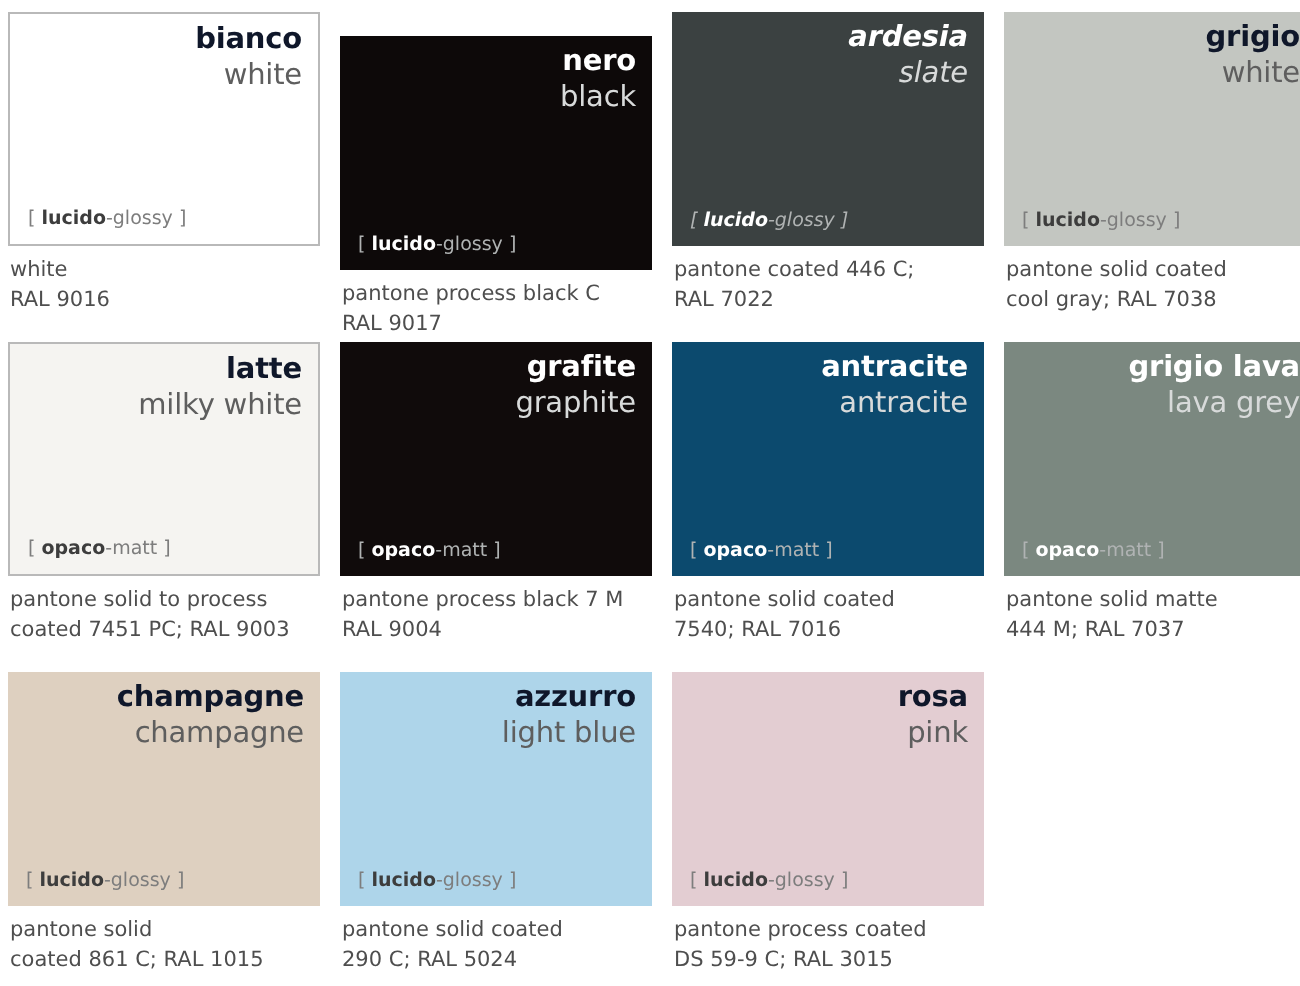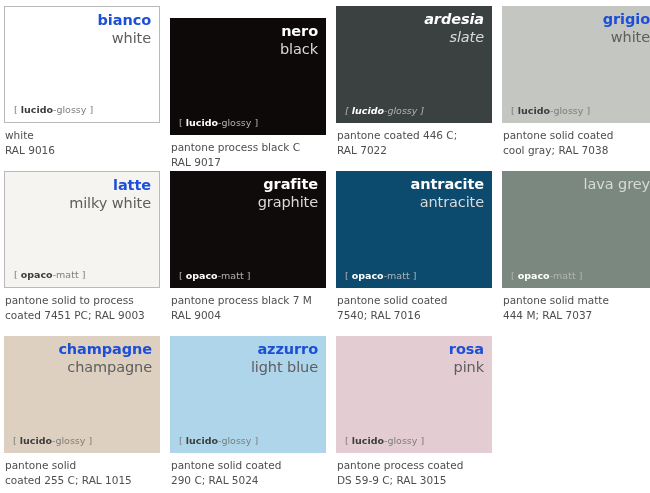--- a/index.html
+++ b/index.html
@@ -82,21 +82,21 @@
   }
   .caption-line { display: block; white-space: nowrap; }
 
   
   .on-dark .name-it { color: #ffffff; }
   .on-dark .name-en { color: #d8dada; }
   .on-dark .finish-strong { color: #ffffff; }
   .on-dark .finish-light,
   .on-dark .finish-bracket { color: #b0b3b3; }
 
-  .on-light .name-it { color: #1d4ed8; text-align: right; }
+  .on-light .name-it { color: #0f172a; text-align: right; }
   .on-light .name-en { color: #5e5e5e; }
   .on-light .finish-strong { color: #3d3d3d; }
   .on-light .finish-light,
   .on-light .finish-bracket { color: #7d7d7d; }
 </style>
 </head>
 <body>
 
 <div class="palette-grid" id="grid">
   <div class="swatch-cell">
@@ -207,20 +207,21 @@
     </div>
     <div class="swatch-caption">
       <span class="caption-line">pantone solid coated</span>
       <span class="caption-line">7540; RAL 7016</span>
     </div>
   </div>
 
   <div class="swatch-cell">
     <div class="swatch-chip on-dark" style="background: rgb(123, 136, 128);">
       <div class="swatch-names">
+        <span class="name-it">grigio lava</span>
         <span class="name-en">lava grey</span>
       </div>
       <div class="finish-label">
         <span class="finish-bracket">[ </span><span class="finish-strong">opaco</span><span class="finish-light">-</span><span class="finish-light">matt</span><span class="finish-bracket"> ]</span>
       </div>
     </div>
     <div class="swatch-caption">
       <span class="caption-line">pantone solid matte</span>
       <span class="caption-line">444 M;  RAL 7037</span>
     </div>
@@ -231,21 +232,21 @@
       <div class="swatch-names">
         <span class="name-it">champagne</span>
         <span class="name-en">champagne</span>
       </div>
       <div class="finish-label">
         <span class="finish-bracket">[ </span><span class="finish-strong">lucido</span><span class="finish-light">-</span><span class="finish-light">glossy</span><span class="finish-bracket"> ]</span>
       </div>
     </div>
     <div class="swatch-caption">
       <span class="caption-line">pantone solid</span>
-      <span class="caption-line">coated 255 C; RAL 1015</span>
+      <span class="caption-line">coated 861 C; RAL 1015</span>
     </div>
   </div>
 
   <div class="swatch-cell">
     <div class="swatch-chip on-light" style="background: rgb(174, 213, 234);">
       <div class="swatch-names">
         <span class="name-it">azzurro</span>
         <span class="name-en">light blue</span>
       </div>
       <div class="finish-label">

